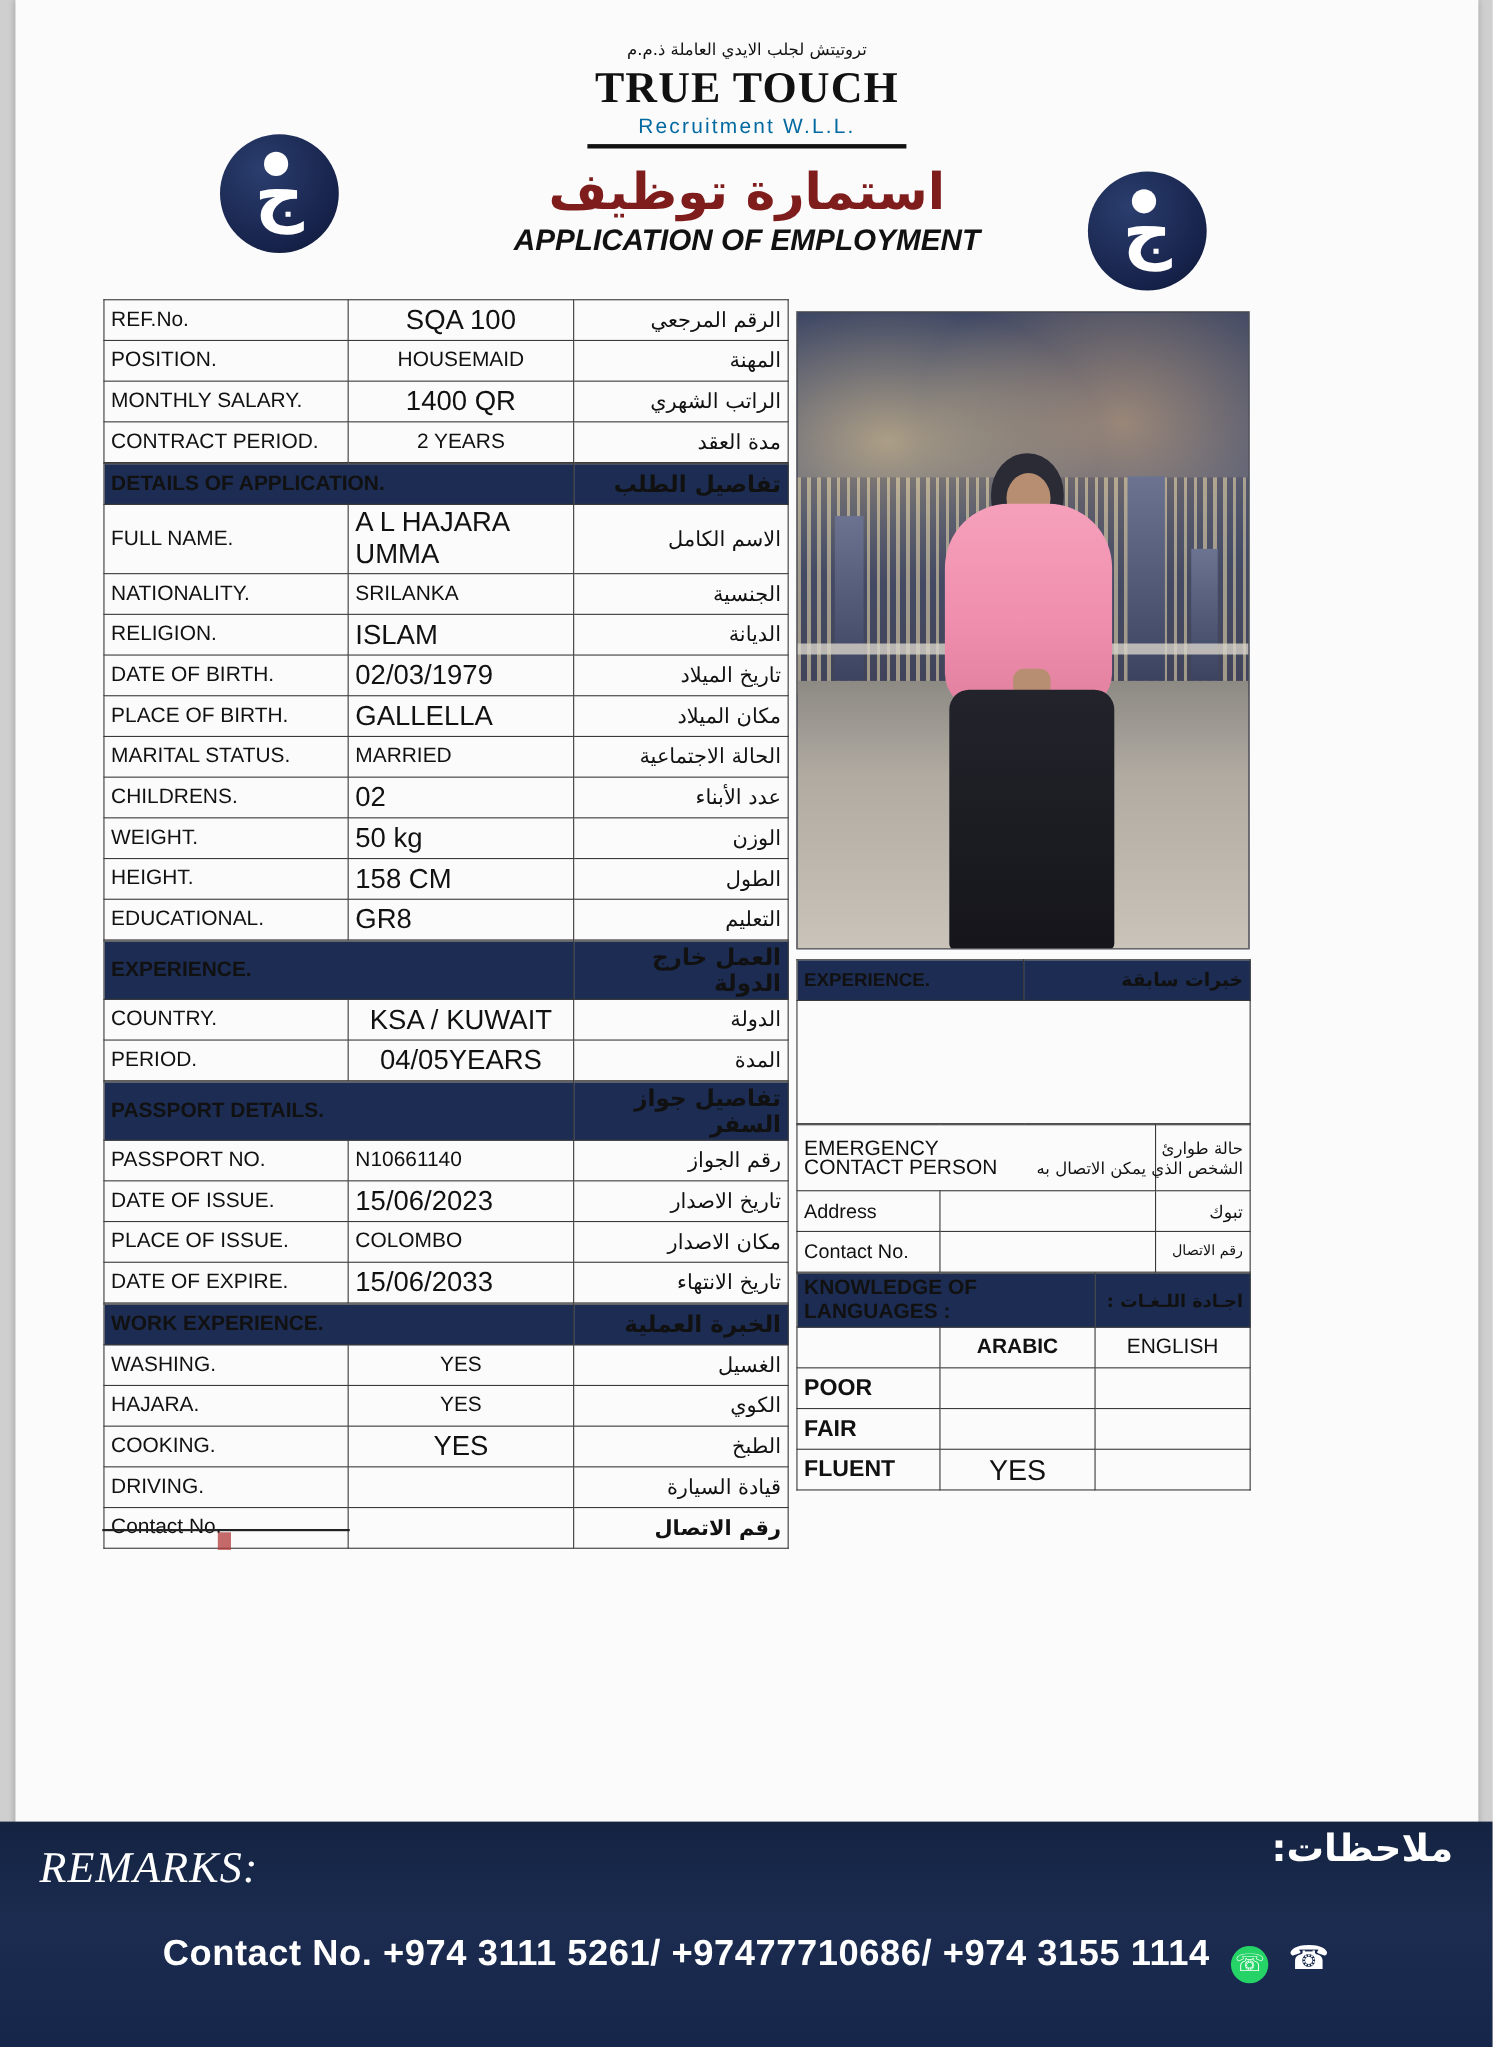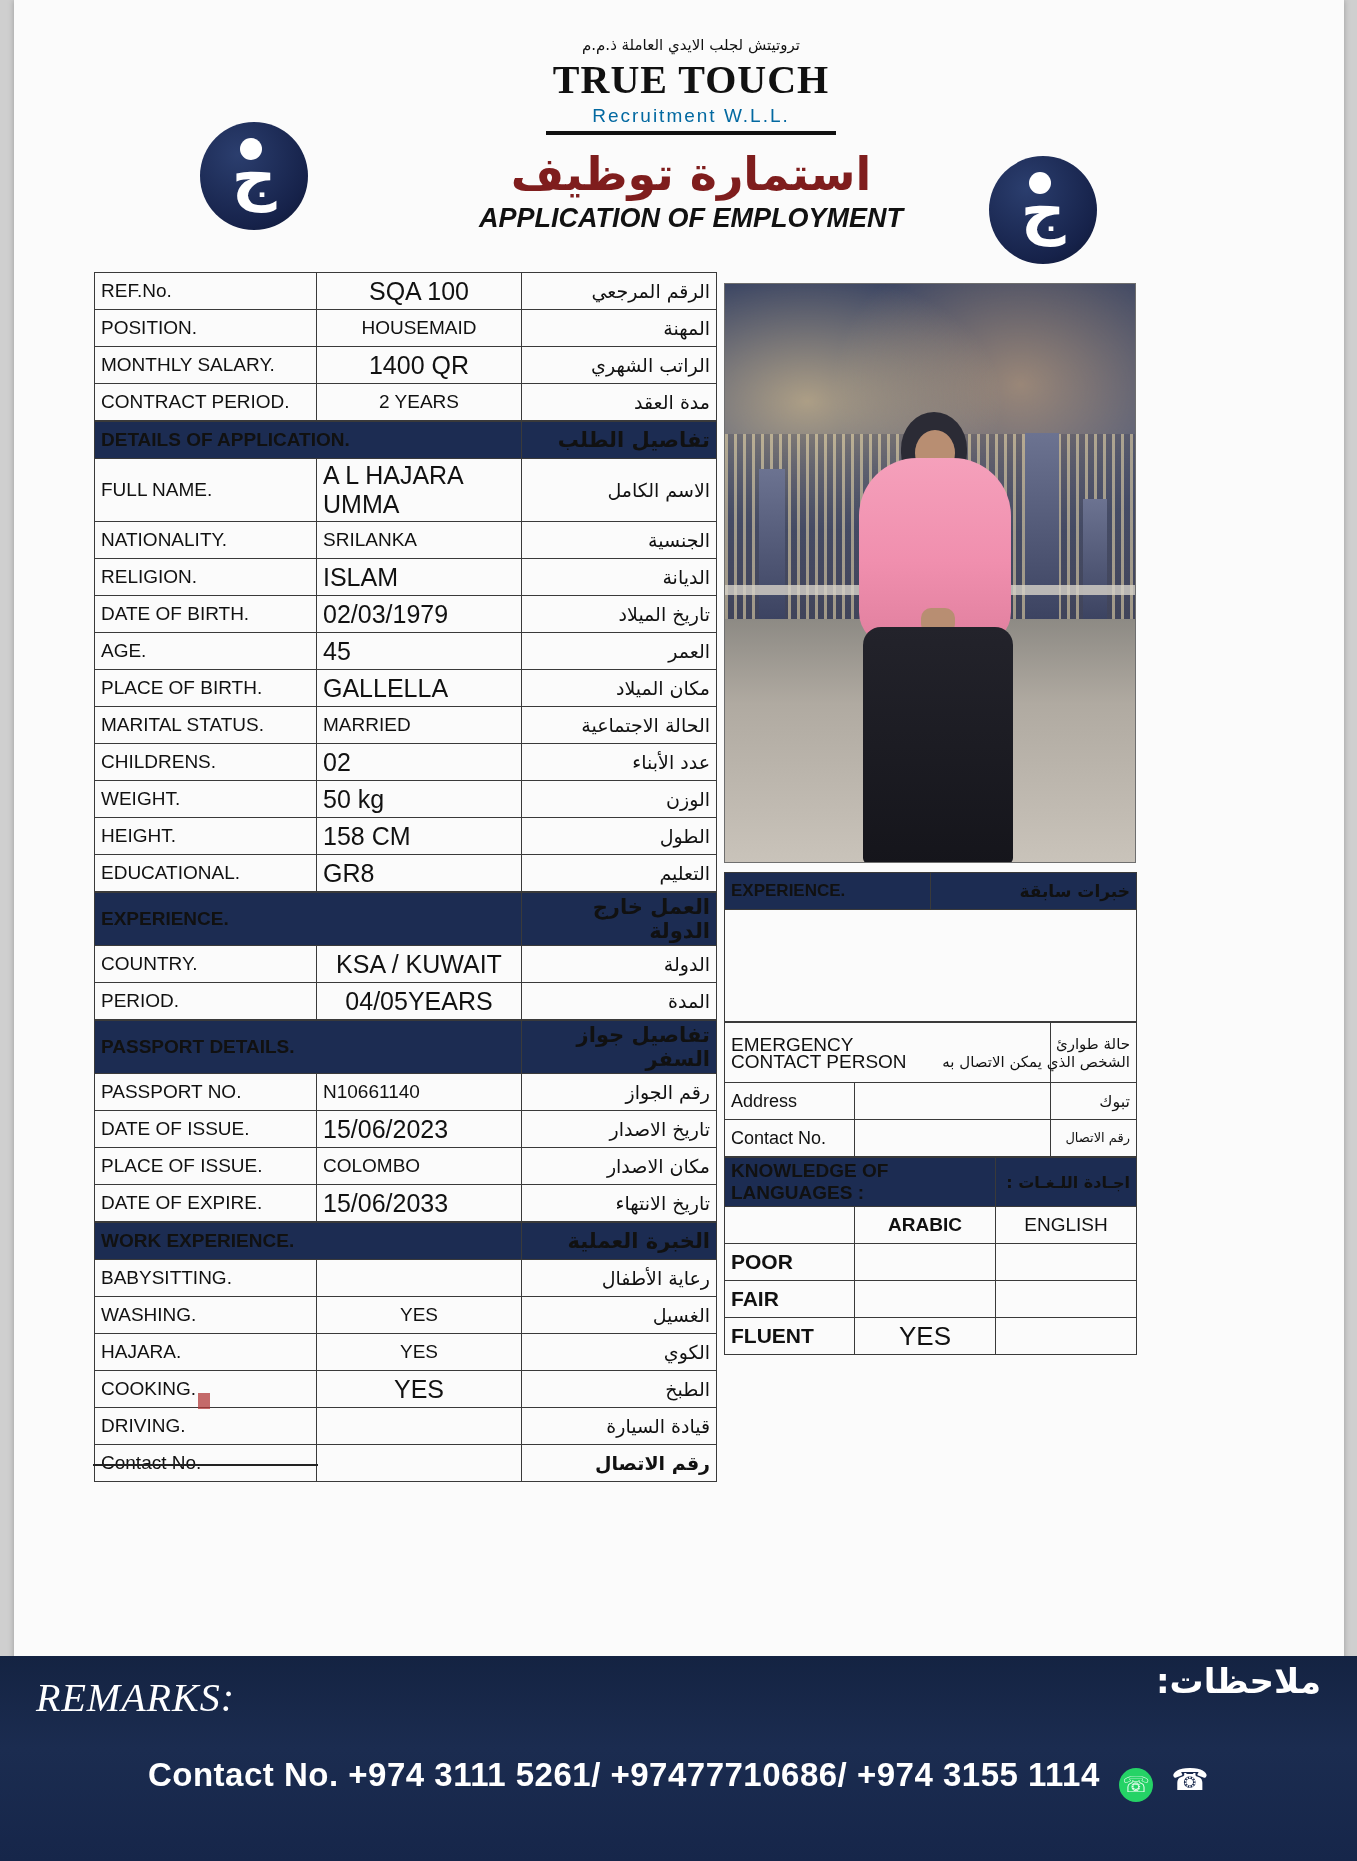--- a/index.html
+++ b/index.html
@@ -29,21 +29,21 @@
   .logo .glyph {
     position:absolute; left:0; top:0; width:100%; height:100%;
     color:#ffffff; font-size:62px; font-weight:bold;
     display:flex; align-items:center; justify-content:center;
     font-family:"DejaVu Sans", sans-serif;
   }
   .logo .dot {
     position:absolute; width:22px; height:22px; border-radius:50%;
     background:#ffffff; left:40px; top:16px;
   }
-  .brand-wrap { position:absolute; left:12px; top:0; width:100%; text-align:center; }
+  .brand-wrap { position:absolute; left:0; top:0; width:100%; text-align:center; }
   .brand-ar-small {
     font-family:"DejaVu Sans", sans-serif;
     font-size:15px; color:#111; letter-spacing:0px; direction:rtl;
   }
   .brand-main {
     font-family:"Liberation Serif", serif;
     font-size:40px; font-weight:bold; letter-spacing:1px; color:#111;
     margin-top:2px;
   }
   .brand-sub {
@@ -279,25 +279,20 @@
           <td class="lbl">RELIGION.</td>
           <td class="val big">ISLAM</td>
           <td class="ar">الديانة</td>
         </tr>
         <tr>
           <td class="lbl">DATE OF BIRTH.</td>
           <td class="val big">02/03/1979</td>
           <td class="ar">تاريخ الميلاد</td>
         </tr>
         <tr>
-          <td class="lbl">AGE.</td>
-          <td class="val big">45</td>
-          <td class="ar">العمر</td>
-        </tr>
-        <tr>
           <td class="lbl">PLACE OF BIRTH.</td>
           <td class="val big">GALLELLA</td>
           <td class="ar">مكان الميلاد</td>
         </tr>
         <tr>
           <td class="lbl">MARITAL STATUS.</td>
           <td class="val">MARRIED</td>
           <td class="ar">الحالة الاجتماعية</td>
         </tr>
         <tr>
@@ -384,25 +379,20 @@
     <table class="grid blk">
       <colgroup>
           <col style="width:222px">
           <col style="width:205px">
           <col style="width:195px">
         </colgroup>
       <tbody>
         <tr class="secthead">
           <td colspan="2">WORK EXPERIENCE.</td>
           <td class="ar">الخبرة العملية</td>
-        </tr>
-        <tr>
-          <td class="lbl">BABYSITTING.</td>
-          <td class="val c"></td>
-          <td class="ar">رعاية الأطفال</td>
         </tr>
         <tr>
           <td class="lbl">WASHING.</td>
           <td class="val c">YES</td>
           <td class="ar">الغسيل</td>
         </tr>
         <tr>
           <td class="lbl">HAJARA.</td>
           <td class="val c">YES</td>
           <td class="ar">الكوي</td>

